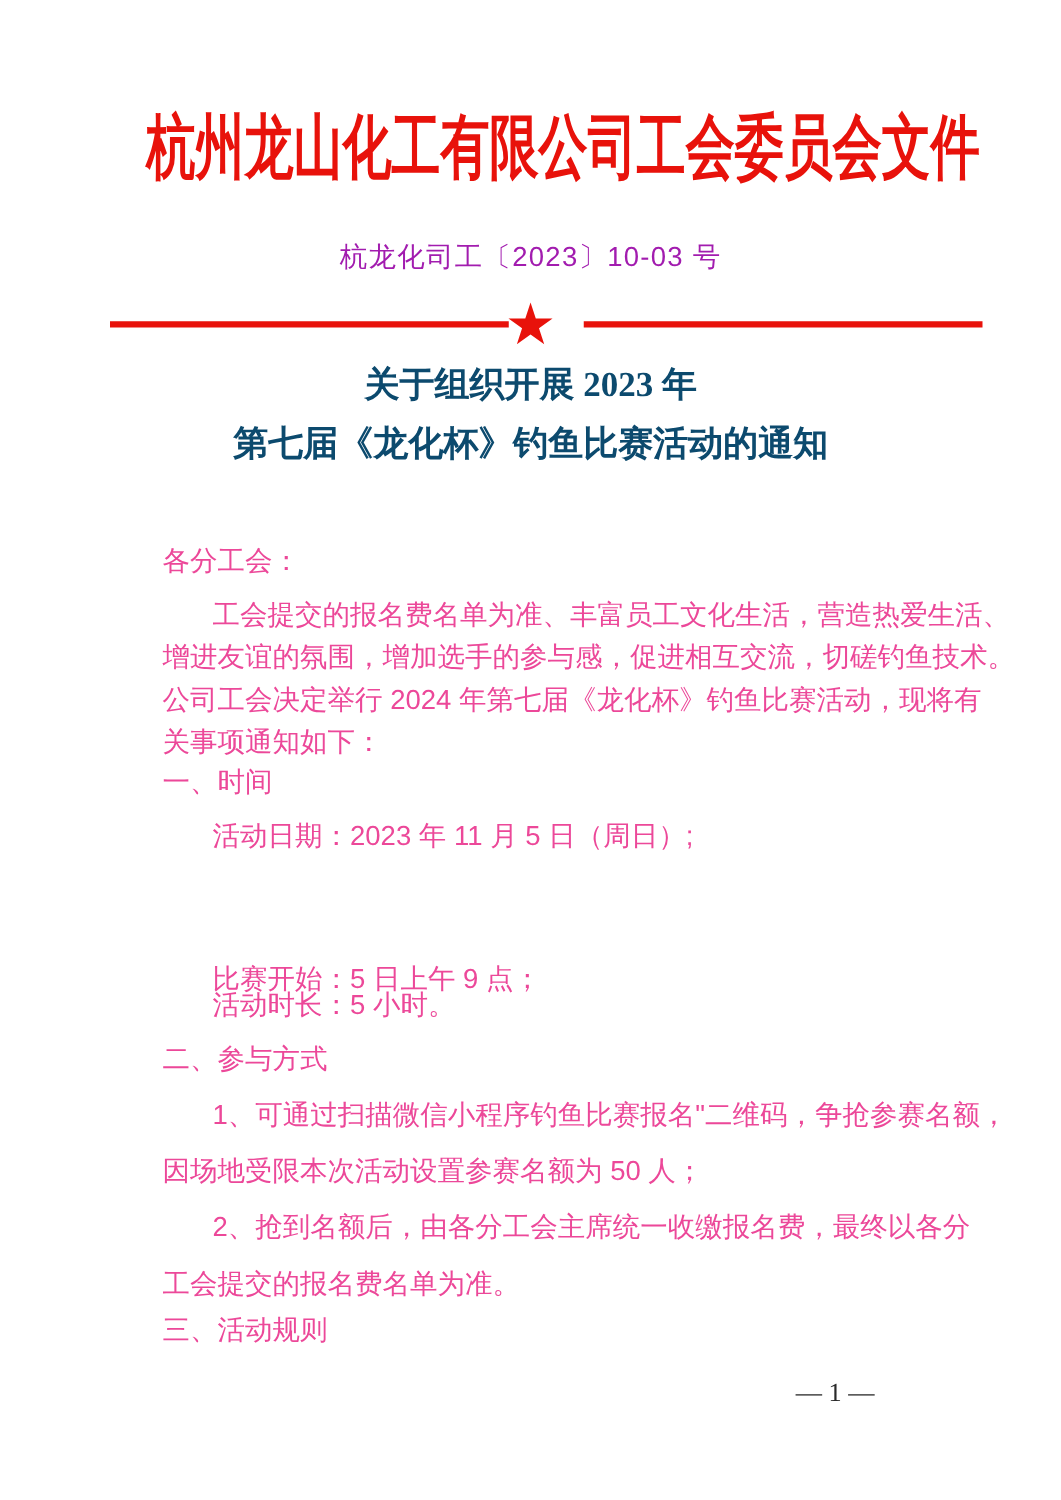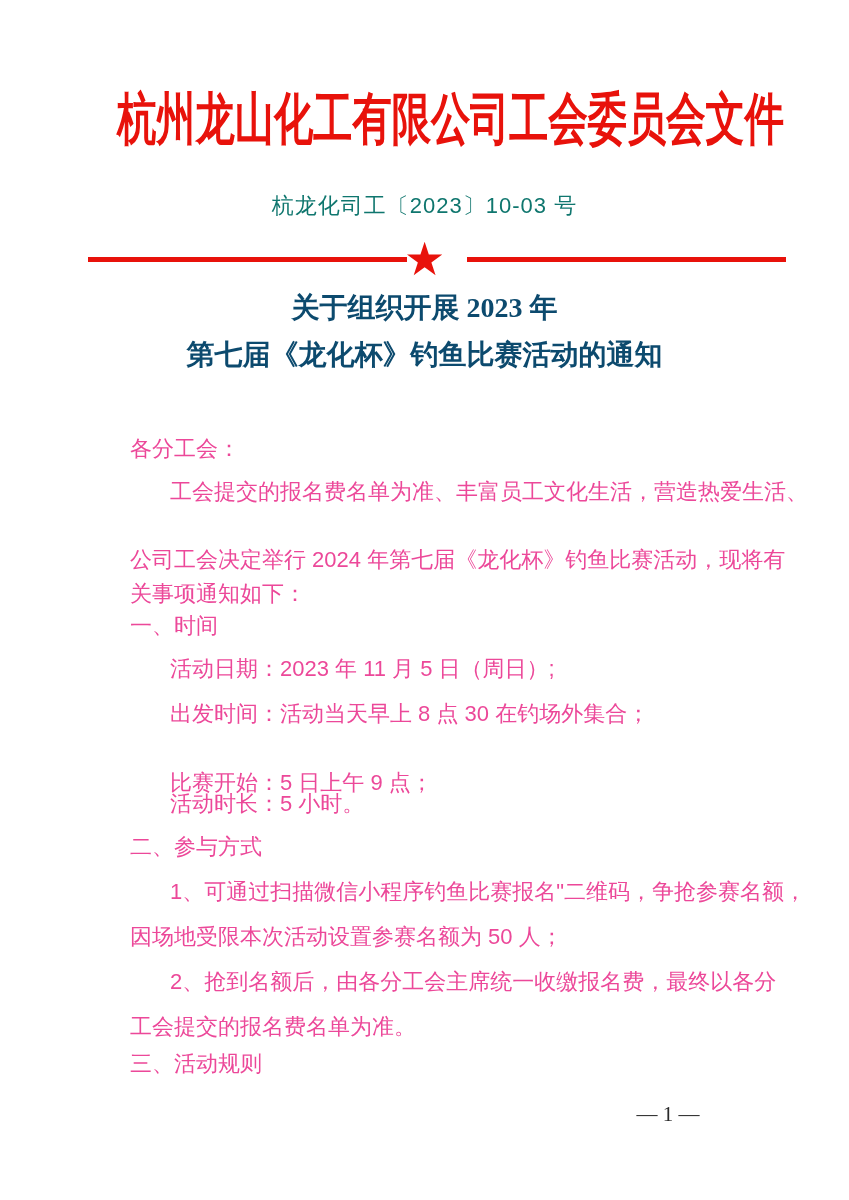--- a/index.html
+++ b/index.html
@@ -27,21 +27,21 @@
     white-space:nowrap;
     transform:scale(0.74,1.06);
     transform-origin:50% 50%;
   }
   
   .doc-number {
     position:absolute; top:191px; left:0; width:849px;
     text-align:center;
     font-size:22px;
     letter-spacing:1px;
-    color:#0f766e;
+    color:#a21caf;
   }
   
   .divider {
     position:absolute; top:237px; left:88px; width:698px; height:44px;
     display:flex; align-items:center;
   }
   .dline { height:5px; background:#e8120b; flex:1 1 0; }
   .star {
     color:#e8120b;
     font-size:46px;
@@ -97,26 +97,26 @@
     <span class="dspacer"></span>
     <span class="dline"></span>
   </div>
 
   <div class="headline hl1">关于组织开展 2023 年</div>
   <div class="headline hl2">第七届《龙化杯》钓鱼比赛活动的通知</div>
 
   <div class="bl" style="top:434px">各分工会：</div>
 
   <div class="bl ind" style="top:477px">工会提交的报名费名单为准、丰富员工文化生活，营造热爱生活、</div>
+  <div class="bl" style="top:511px">增进友谊的氛围，增加选手的参与感，促进相互交流，切磋钓鱼技术。</div>
   <div class="bl" style="top:545px">公司工会决定举行 2024 年第七届《龙化杯》钓鱼比赛活动，现将有</div>
   <div class="bl" style="top:579px">关事项通知如下：</div>
 
   <div class="bl" style="top:611px">一、时间</div>
   <div class="bl ind" style="top:654px">活动日期：2023 年 11 月 5 日（周日）;</div>
-  <div class="bl ind" style="top:699px">出发时间：活动当天早上 8 点 30 在钓场外集合；</div>
   <div class="bl ind" style="top:768px">比赛开始：5 日上午 9 点；</div>
   <div class="bl ind" style="top:789px">活动时长：5 小时。</div>
 
   <div class="bl" style="top:832px">二、参与方式</div>
   <div class="bl ind" style="top:877px">1、可通过扫描微信小程序钓鱼比赛报名"二维码，争抢参赛名额，</div>
   <div class="bl" style="top:922px">因场地受限本次活动设置参赛名额为 50 人；</div>
   <div class="bl ind" style="top:967px">2、抢到名额后，由各分工会主席统一收缴报名费，最终以各分</div>
   <div class="bl" style="top:1012px">工会提交的报名费名单为准。</div>
 
   <div class="bl" style="top:1049px">三、活动规则</div>

